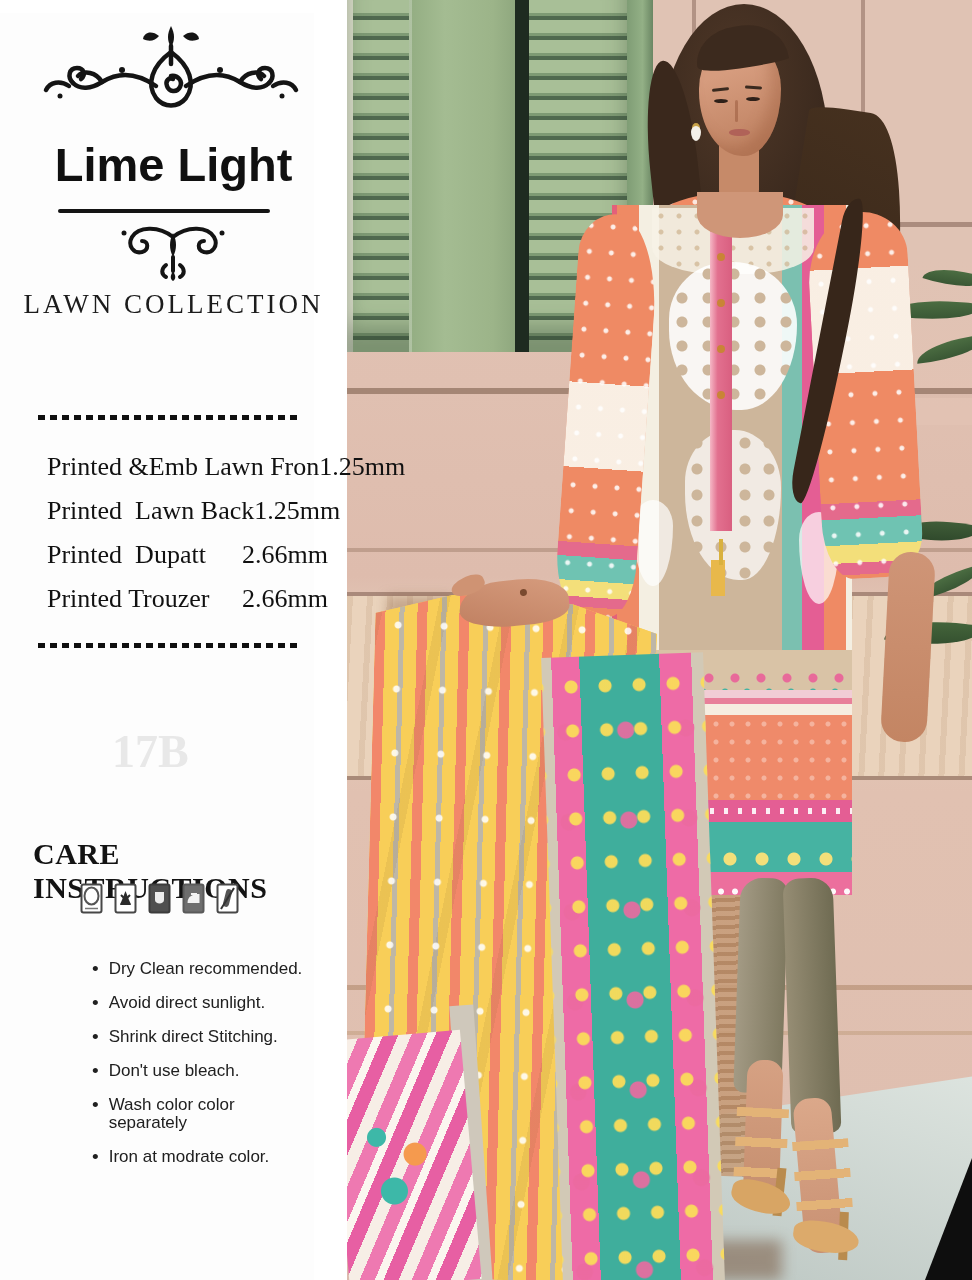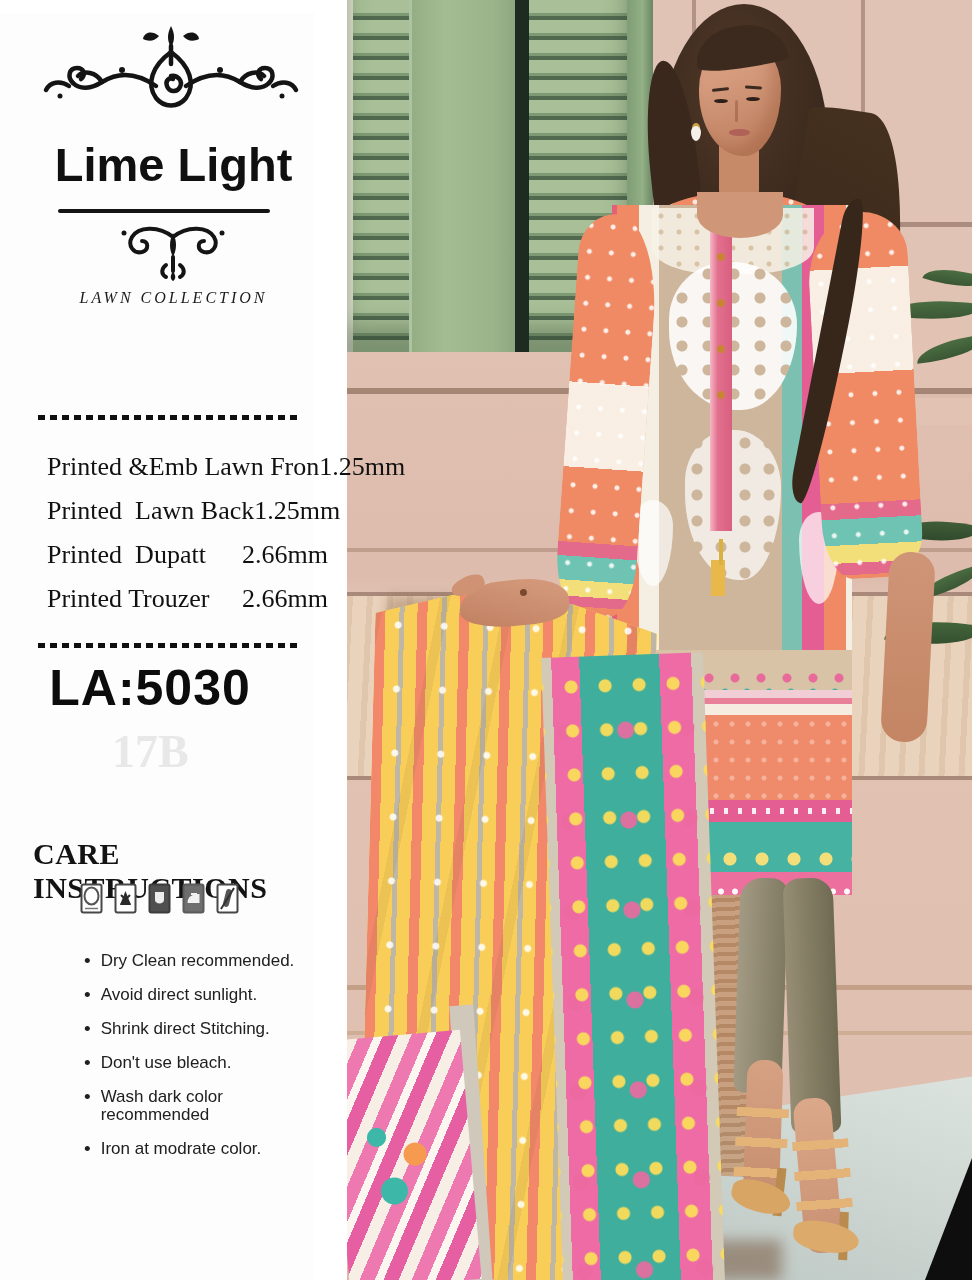--- a/index.html
+++ b/index.html
@@ -8,37 +8,37 @@
   .abs{position:absolute;}
 
   
   .panel{position:absolute;left:0;top:13px;width:314px;height:1280px;background:#fdfdfd;z-index:5;}
   .ornament{position:absolute;left:36px;top:6px;width:270px;height:122px;}
   .brand{position:absolute;left:0;top:124px;width:347px;text-align:center;
          font-size:47px;font-weight:700;letter-spacing:0px;color:#101010;}
   .brand-rule{position:absolute;left:58px;top:196px;width:212px;height:4px;background:#141414;border-radius:2px;}
   .flourish2{position:absolute;left:98px;top:206px;width:150px;height:62px;}
   .collection{position:absolute;left:0;top:276px;width:347px;text-align:center;
-              font-family:"Liberation Serif",serif;font-size:16px;letter-spacing:3px;color:#1c1c1c;font-style:italic;}
+              font-family:"Liberation Serif",serif;font-size:27px;letter-spacing:3px;color:#1c1c1c;}
   .dashline{position:absolute;left:38px;width:262px;height:5px;
             background:repeating-linear-gradient(90deg,#0f0f0f 0 7px,transparent 7px 12px);}
   .dash-1{top:402px;} .dash-2{top:630px;}
   .spec-table{position:absolute;left:17px;top:432px;width:313px;font-family:"Liberation Serif",serif;}
   .spec-row{display:flex;justify-content:space-between;align-items:center;height:44px;font-size:26px;color:#111;margin-left:30px;}
   .spec-item{white-space:pre;}
   .spec-value{padding-right:2px;}
   .code{position:absolute;left:0;top:646px;width:300px;text-align:center;
         font-size:50px;font-weight:700;letter-spacing:1px;color:#0c0c0c;}
   .watermark{position:absolute;left:112px;top:712px;font-family:"Liberation Serif",serif;
              font-size:46px;font-weight:700;color:#c9c9c9;opacity:.4;}
   .care-title{position:absolute;left:33px;top:824px;font-family:"Liberation Serif",serif;
               font-size:30px;font-weight:700;letter-spacing:.5px;color:#131313;}
   .care-icons{position:absolute;left:80px;top:870px;display:flex;gap:11px;}
   .care-icon{width:23px;height:31px;}
-  .care-list{position:absolute;left:84px;top:938px;list-style:none;margin:0;padding:0;}
+  .care-list{position:absolute;left:84px;top:938px;list-style:none;margin:8px;padding:0;}
   .care-list li{display:flex;align-items:baseline;font-size:17px;color:#202020;margin-bottom:15px;line-height:18px;}
   .care-list li::before{content:"\2022";font-size:19px;margin-right:10px;position:relative;top:1px;}
 
   
   .photo{position:absolute;left:347px;top:0;width:625px;height:1280px;overflow:hidden;
          background:linear-gradient(180deg,#e4c7b9 0%,#e0c0b1 30%,#debcad 45%,#e5ccba 50%,#e1c1b1 62%,#dfbfb0 88%,#dbbbad 100%);}
   .photo>div{position:absolute;}
   .stone{left:306px;top:0;width:319px;height:425px;background-color:#e0c3b4;
          background-image:
            linear-gradient(180deg,rgba(224,195,180,0) 60%,#e2c2b3 97%),
@@ -257,21 +257,20 @@
         <span class="spec-value">2.66mm</span>
       </div>
       <div class="spec-row">
         <span class="spec-item">Printed Trouzer</span>
         <span class="spec-value">2.66mm</span>
       </div>
     </div>
 
     <div class="dashline dash-2"></div>
 
-    <div class="code">LA:5030</div>
     <div class="watermark">17B</div>
 
     <div class="care-title">CARE INSTRUCTIONS</div>
 
     <div class="care-icons">
       <svg class="care-icon" viewBox="0 0 23 31">
         <rect x="1.5" y="1.5" width="20" height="28" rx="2" fill="#fff" stroke="#474747" stroke-width="2"></rect>
         <ellipse cx="11.5" cy="13" rx="7" ry="8.5" fill="none" stroke="#555" stroke-width="2"></ellipse>
         <line x1="5" y1="25.5" x2="18" y2="25.5" stroke="#777" stroke-width="1.5"></line>
       </svg>
@@ -294,21 +293,21 @@
         <rect x="8.5" y="6" width="6" height="18" rx="3" fill="#555" transform="rotate(14 11.5 15)"></rect>
         <line x1="5" y1="26" x2="18" y2="5" stroke="#333" stroke-width="2"></line>
       </svg>
     </div>
 
     <ul class="care-list">
       <li>Dry Clean recommended.</li>
       <li>Avoid direct sunlight.</li>
       <li>Shrink direct Stitching.</li>
       <li>Don't use bleach.</li>
-      <li>Wash dark color recommended</li>
+      <li>Wash color color separately</li>
       <li>Iron  at modrate color.</li>
     </ul>
   </aside>
 
   <section class="photo">
     <div class="stone"></div>
     <div class="shutter"></div>
     <div class="shutter-stile"></div>
     <div class="shutter-frame"></div>
     <div class="ledge1"></div>

